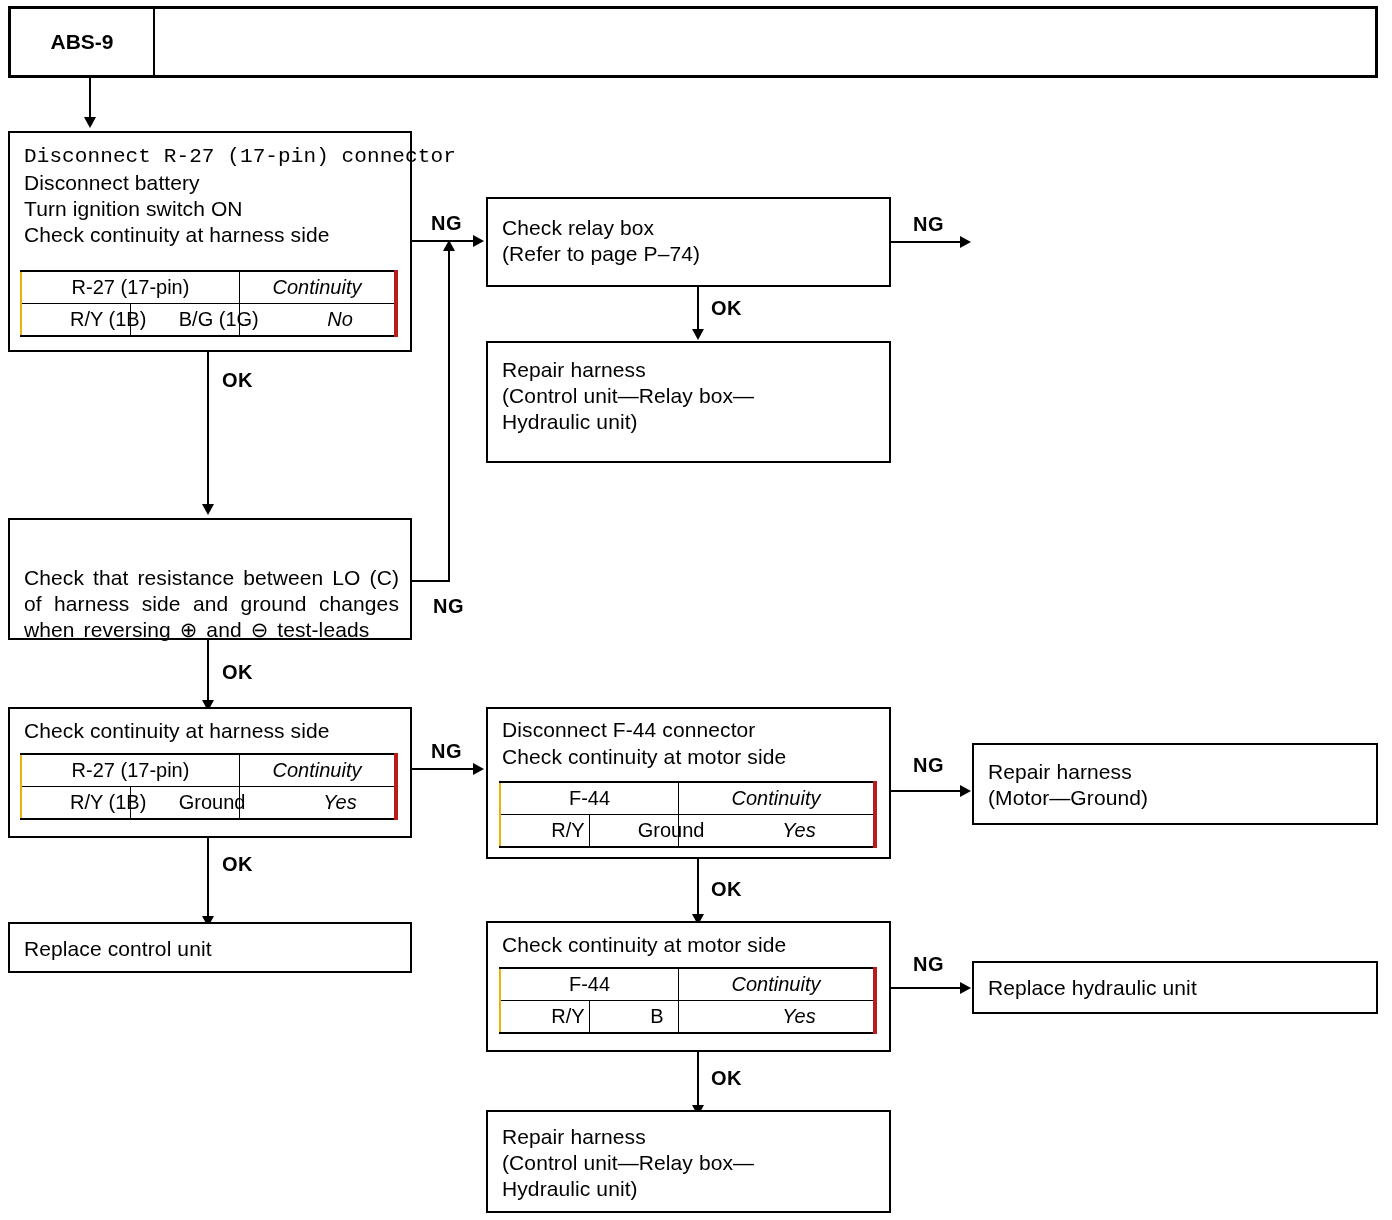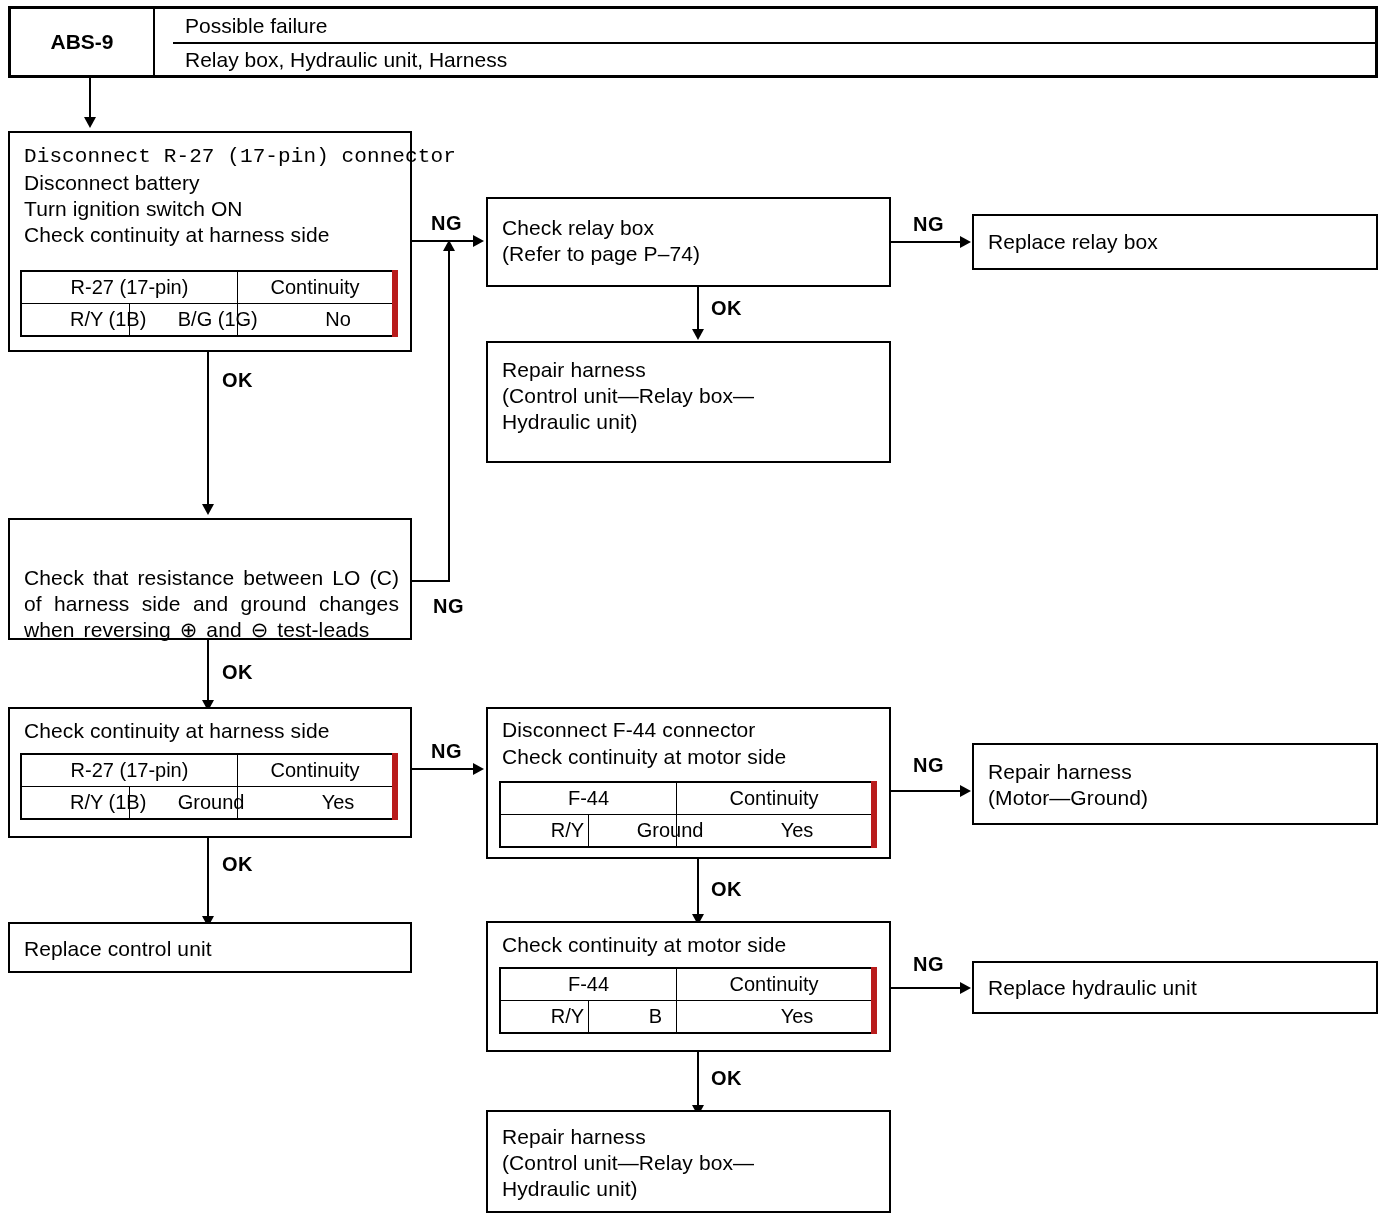--- a/index.html
+++ b/index.html
@@ -87,22 +87,22 @@
     table-layout: fixed;
   }
   .dtable td {
     border: 1px solid #000;
     text-align: center;
     font-size: 20px;
     height: 31px;
     padding: 0 2px;
     white-space: nowrap;
   }
-  .dtable .outer-l { border-left: 2px solid #000000; }
-  .dtable .outer-r { border-right: 6px solid #b91c1c; }
+  .dtable .outer-l { border-left: 2px solid #eab308; }
+  .dtable .outer-r { border-right: 4px solid #b91c1c; font-style: italic; }
   .dtable .outer-t { border-top: 2px solid #000; }
   .dtable .outer-b { border-bottom: 2px solid #000; padding-left: 48px; }
 
   
   .vline {
     position: absolute;
     width: 2px;
     background: #000;
   }
   .hline {
@@ -138,24 +138,20 @@
     letter-spacing: 0.5px;
   }
 </style>
 </head>
 <body>
 
 <div id="page">
 
   <div class="box" id="header-box">
     <div id="header-code">ABS-9</div>
-    <div id="header-rows">
-      <div class="header-row">Possible failure</div>
-      <div class="header-row second">Relay box, Hydraulic unit, Harness</div>
-    </div>
   </div>
 
   <div class="vline" style="left:89px; top:78px; height:41px;"></div>
   <div class="arrow-down" style="left:84px; top:117px;"></div>
 
   <div class="box" style="left:8px; top:131px; width:404px; height:221px;">
     <div class="box-text" style="left:14px; top:11px;font-family:Liberation Mono, monospace;">Disconnect R-27 (17-pin) connector</div>
     <div class="box-text" style="left:14px; top:37px;">Disconnect battery</div>
     <div class="box-text" style="left:14px; top:63px;">Turn ignition switch ON</div>
     <div class="box-text" style="left:14px; top:89px;">Check continuity at harness side</div>
@@ -184,23 +180,20 @@
 
   <div class="box" style="left:486px; top:197px; width:405px; height:90px;">
     <div class="box-text" style="left:14px; top:16px;">Check relay box</div>
     <div class="box-text" style="left:14px; top:42px;">(Refer to page P–74)</div>
   </div>
 
   <div class="hline" style="left:891px; top:241px; width:70px;"></div>
   <div class="arrow-right" style="left:960px; top:236px;"></div>
   <div class="edge-label" style="left:913px; top:213px;">NG</div>
 
-  <div class="box" style="left:972px; top:214px; width:406px; height:56px;">
-    <div class="box-text" style="left:14px; top:13px;">Replace relay box</div>
-  </div>
 
   <div class="vline" style="left:697px; top:287px; height:44px;"></div>
   <div class="arrow-down" style="left:692px; top:329px;"></div>
   <div class="edge-label" style="left:711px; top:297px;">OK</div>
 
   <div class="box" style="left:486px; top:341px; width:405px; height:122px;">
     <div class="box-text" style="left:14px; top:14px;">Repair harness</div>
     <div class="box-text" style="left:14px; top:40px;">(Control unit—Relay box—</div>
     <div class="box-text" style="left:14px; top:66px;">Hydraulic unit)</div>
   </div>

